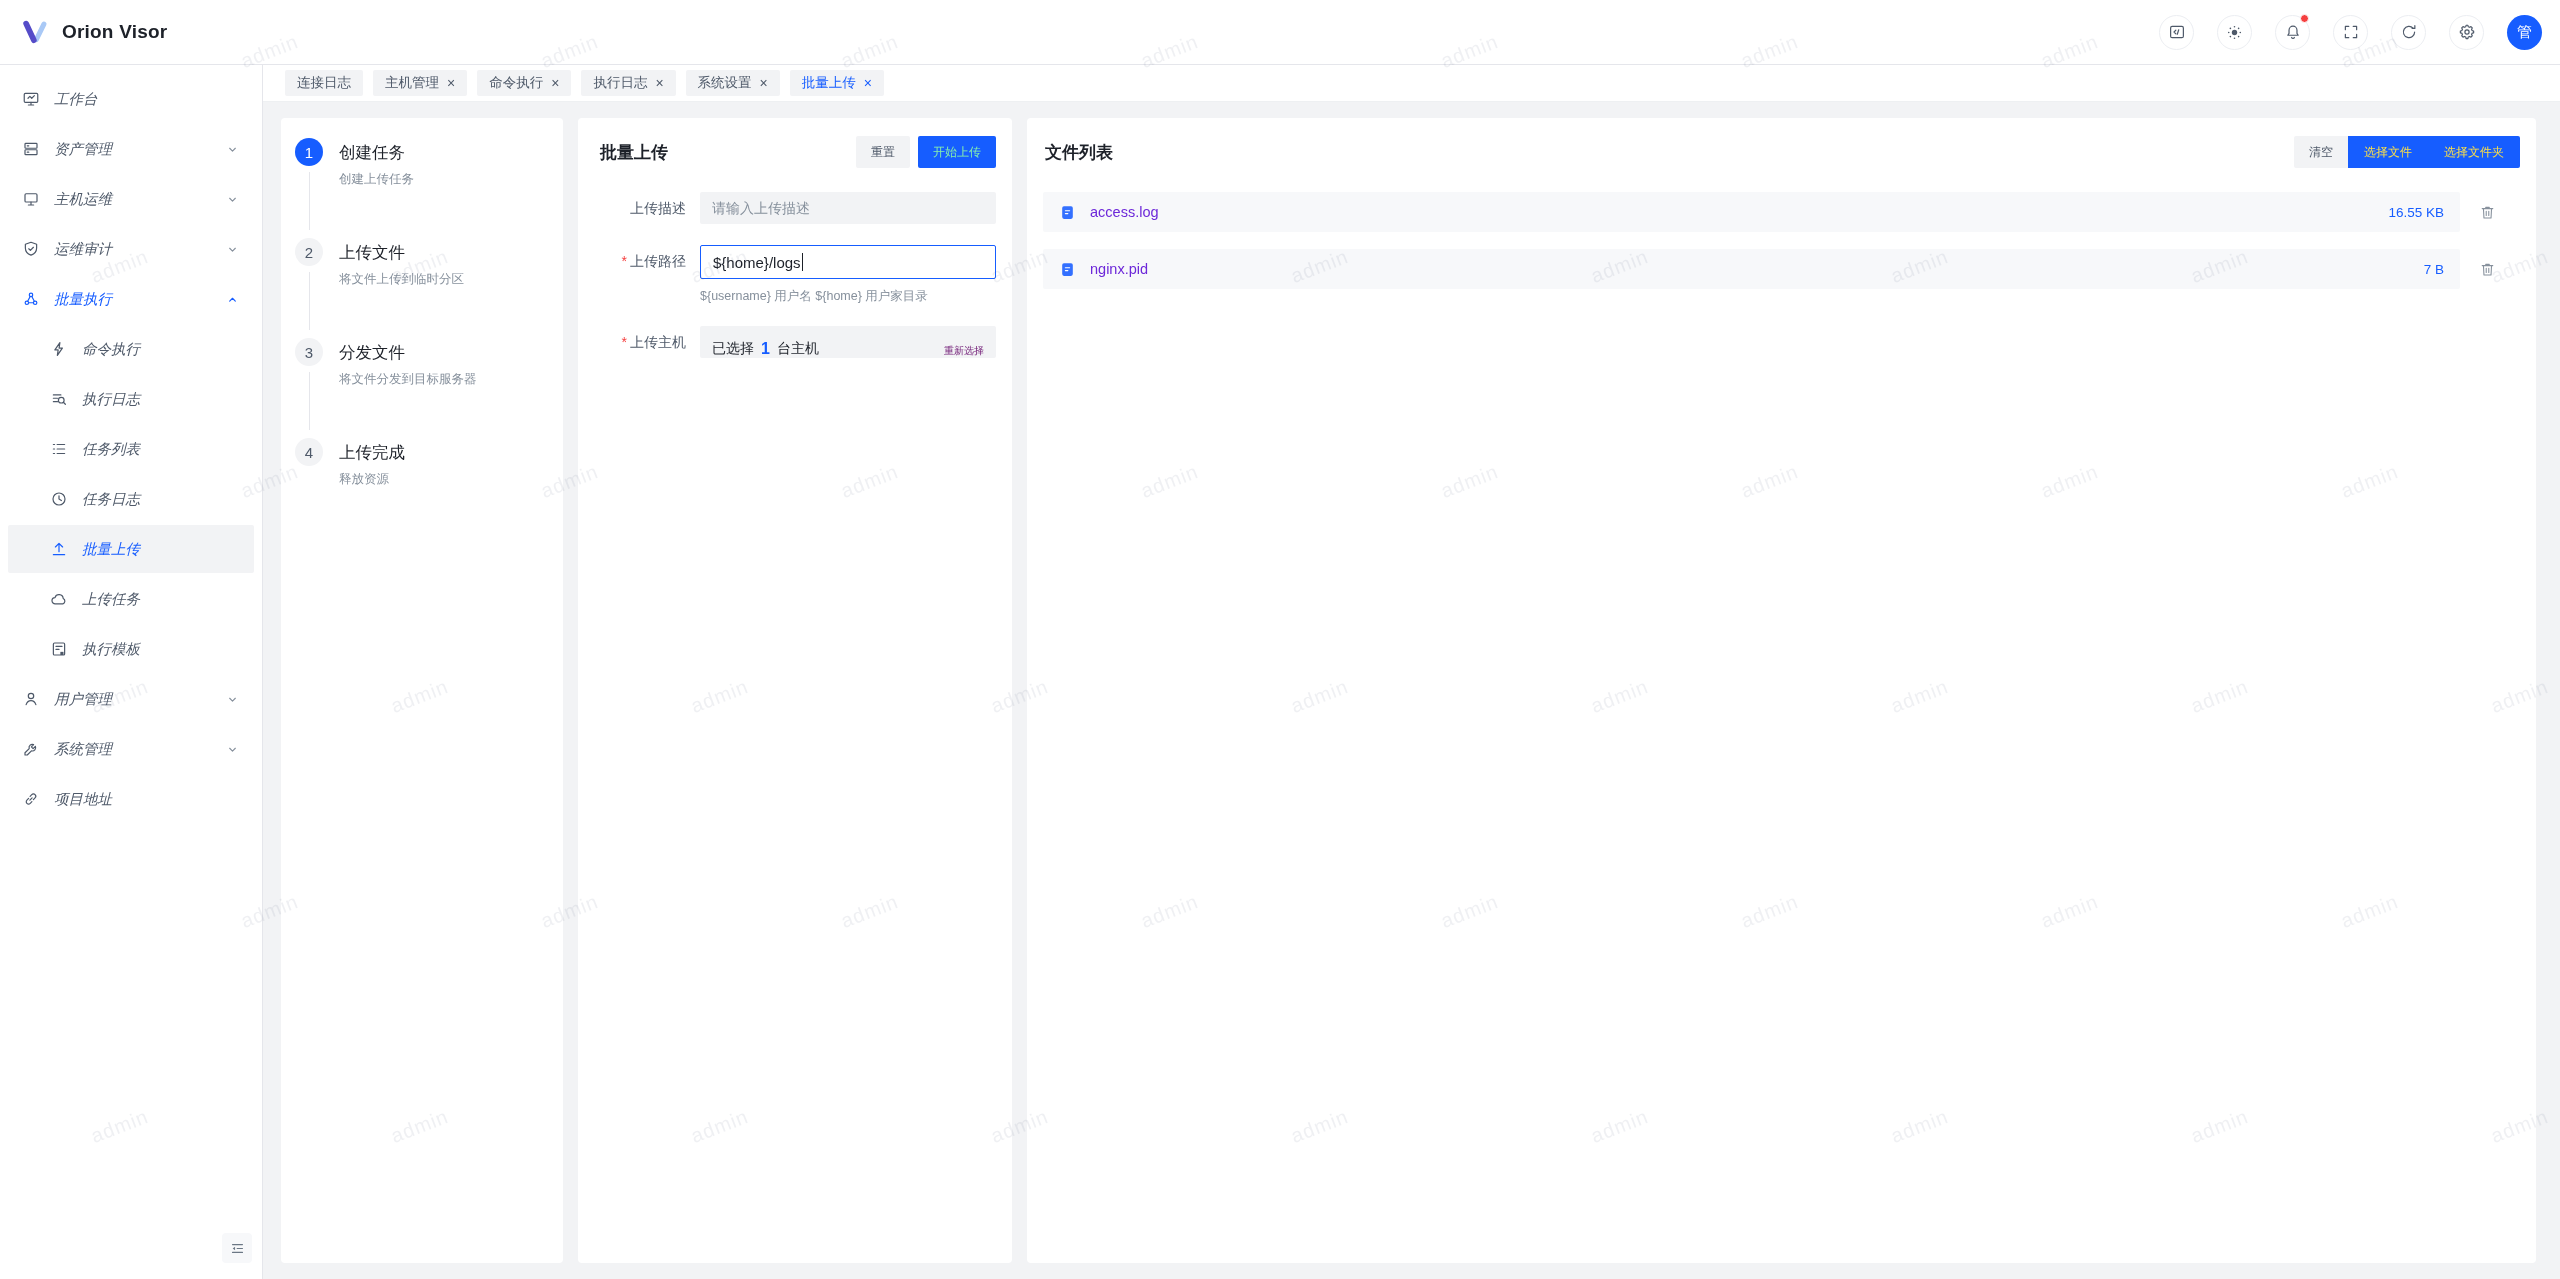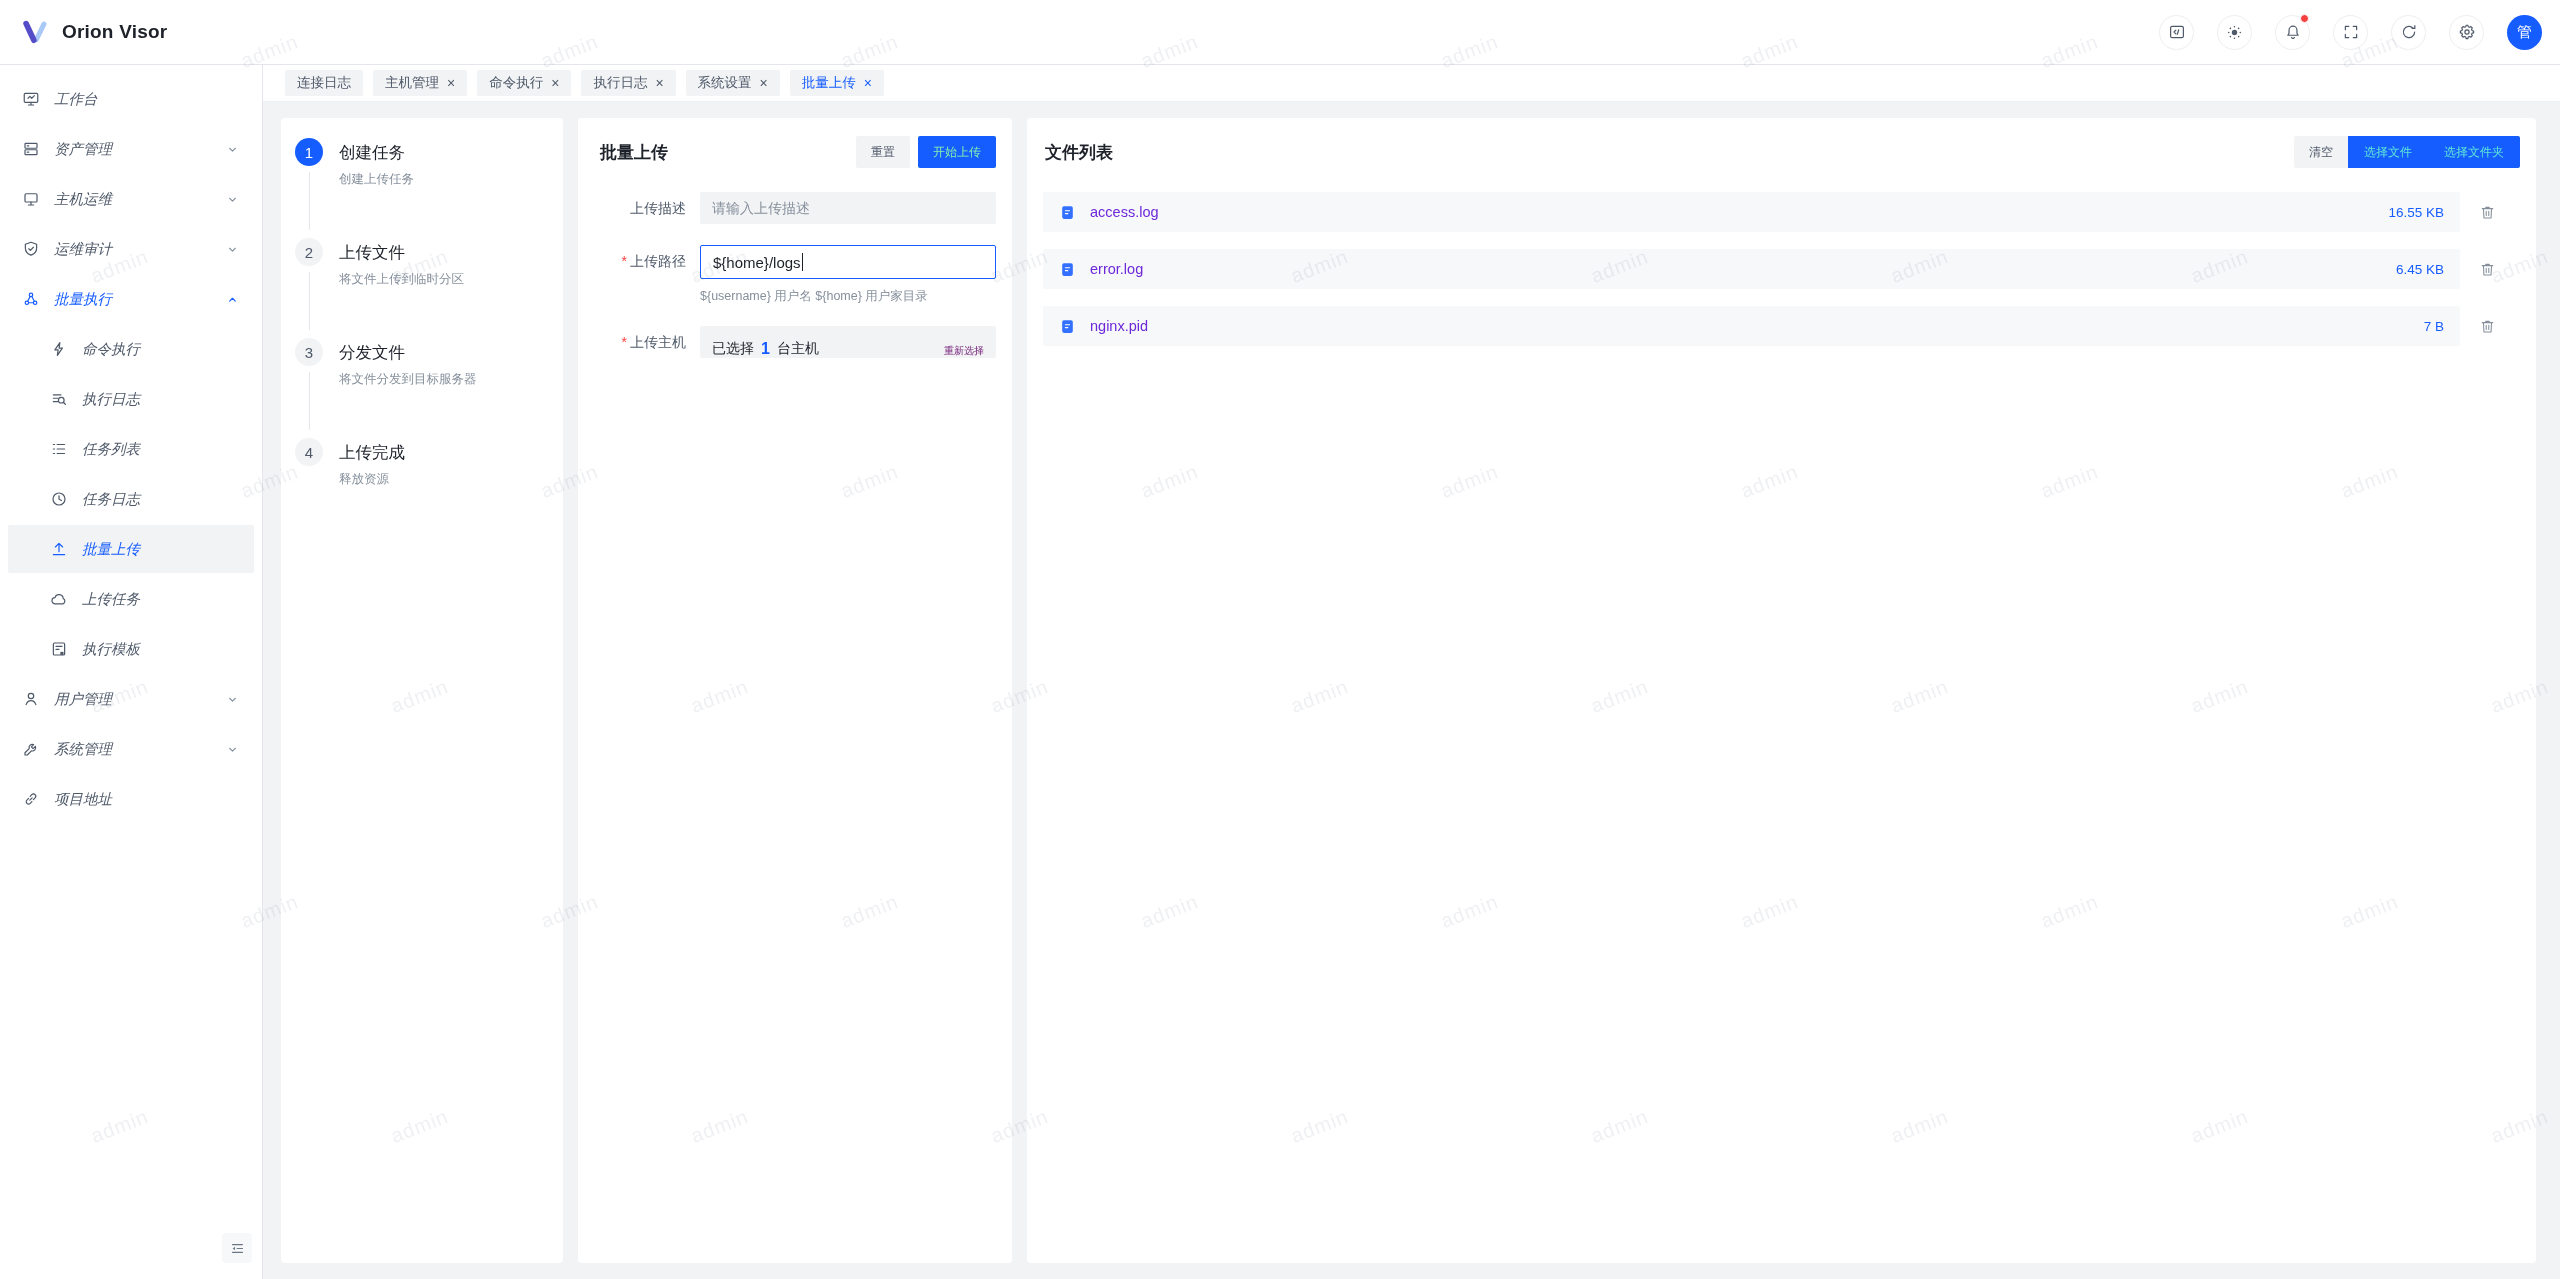--- a/index.html
+++ b/index.html
@@ -68,21 +68,21 @@
   .form-hint { font-size:12.5px; color:#86909c; margin-top:9px; }
   .hosts-box { height:32px; background:#f2f3f5; border-radius:2px; display:flex; align-items:flex-end; padding:0 12px; font-size:14px; color:#1d2129; }
   .hosts-count { color:#165dff; font-weight:700; font-size:16px; margin:0 7px; }
   .hosts-reselect { margin-left:auto; color:#701a75; font-size:10px; cursor:pointer;margin-top:40px; }
 
   
   .files-panel { flex:1; min-width:0; padding:18px 16px; }
   .fl-actions { display:flex; }
   .btn-clear { border-radius:2px 0 0 2px; }
   .btn-blue-group { display:flex; background:#165dff; border-radius:0 2px 2px 0; }
-  .btn-blue-group .btn { background:transparent; color:#5eead4; padding:0 16px; }
+  .btn-blue-group .btn { background:transparent; color:#fde047; padding:0 16px; }
   .file-row-wrap { display:flex; align-items:center; gap:19px; margin-bottom:17px; padding-right:24px; }
   .file-row { flex:1; min-width:0; height:40px; background:#f7f8fa; border-radius:2px; display:flex; align-items:center; gap:14px; padding:0 16px; }
   .file-name { flex:1; font-size:14.5px; color:#6d28d9; }
   .file-size { font-size:13.5px; color:#165dff; }
   .trash-btn { color:#86909c; cursor:pointer; flex-shrink:0; }
 
   
   .watermark { position:fixed; inset:0; pointer-events:none; z-index:40; overflow:hidden; }
   .wm { position:absolute; font-size:20px; color:rgba(102,110,133,.10); transform:rotate(-21deg); letter-spacing:1px; white-space:nowrap; }
 </style>
@@ -451,38 +451,20 @@
             <div class="file-row-wrap">
               <div class="file-row">
                 <span>
                   <svg viewBox="0 0 24 24" width="17" height="17">
                     <rect x="4.5" y="3" width="15" height="18" rx="2.5" fill="#3370ff"></rect>
                     <path d="M9 9.5h6M9 13.5h3.5" stroke="#fff" stroke-width="1.6" stroke-linecap="round"></path>
                   </svg>
                 </span>
                 <span class="file-name">access.log</span>
                 <span class="file-size">16.55 KB</span>
-              </div>
-              <span class="trash-btn">
-                <svg viewBox="0 0 24 24" width="17" height="17" fill="none" stroke="currentColor" stroke-width="1.5" stroke-linecap="round" stroke-linejoin="round">
-                  <path d="M4.5 6.5h15M9.5 6.5V4.8h5v1.7M6.3 6.5l.7 13.2h10l.7-13.2z"></path>
-                  <path d="M10.2 10.2v6M13.8 10.2v6"></path>
-                </svg>
-              </span>
-            </div>
-            <div class="file-row-wrap">
-              <div class="file-row">
-                <span>
-                  <svg viewBox="0 0 24 24" width="17" height="17">
-                    <rect x="4.5" y="3" width="15" height="18" rx="2.5" fill="#3370ff"></rect>
-                    <path d="M9 9.5h6M9 13.5h3.5" stroke="#fff" stroke-width="1.6" stroke-linecap="round"></path>
-                  </svg>
-                </span>
-                <span class="file-name">error.log</span>
-                <span class="file-size">6.45 KB</span>
               </div>
               <span class="trash-btn">
                 <svg viewBox="0 0 24 24" width="17" height="17" fill="none" stroke="currentColor" stroke-width="1.5" stroke-linecap="round" stroke-linejoin="round">
                   <path d="M4.5 6.5h15M9.5 6.5V4.8h5v1.7M6.3 6.5l.7 13.2h10l.7-13.2z"></path>
                   <path d="M10.2 10.2v6M13.8 10.2v6"></path>
                 </svg>
               </span>
             </div>
             <div class="file-row-wrap">
               <div class="file-row">

